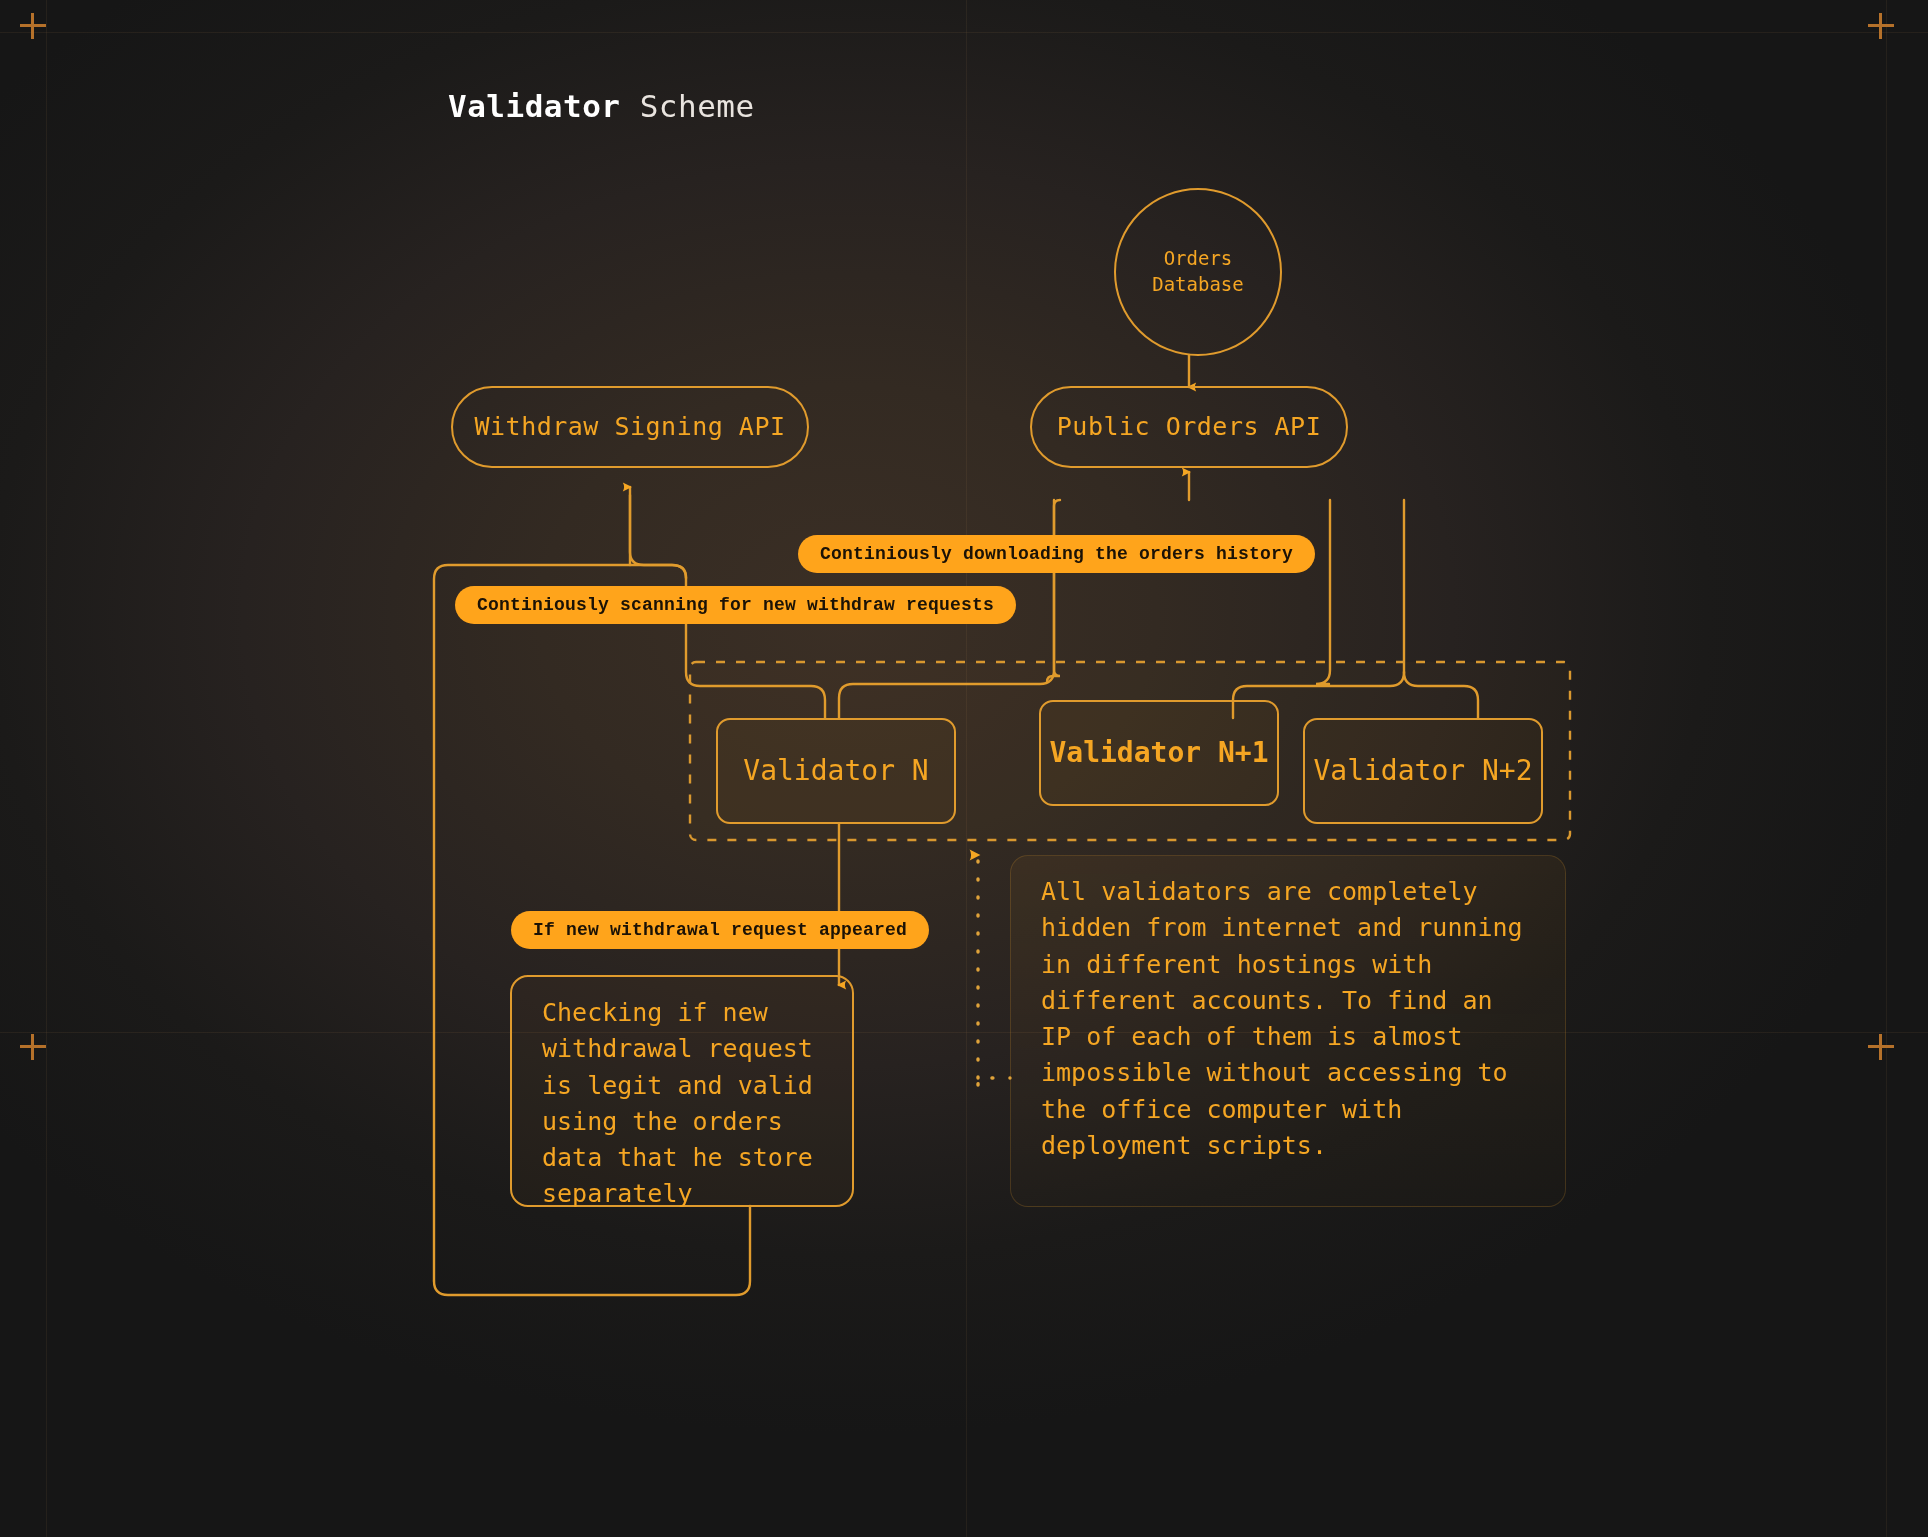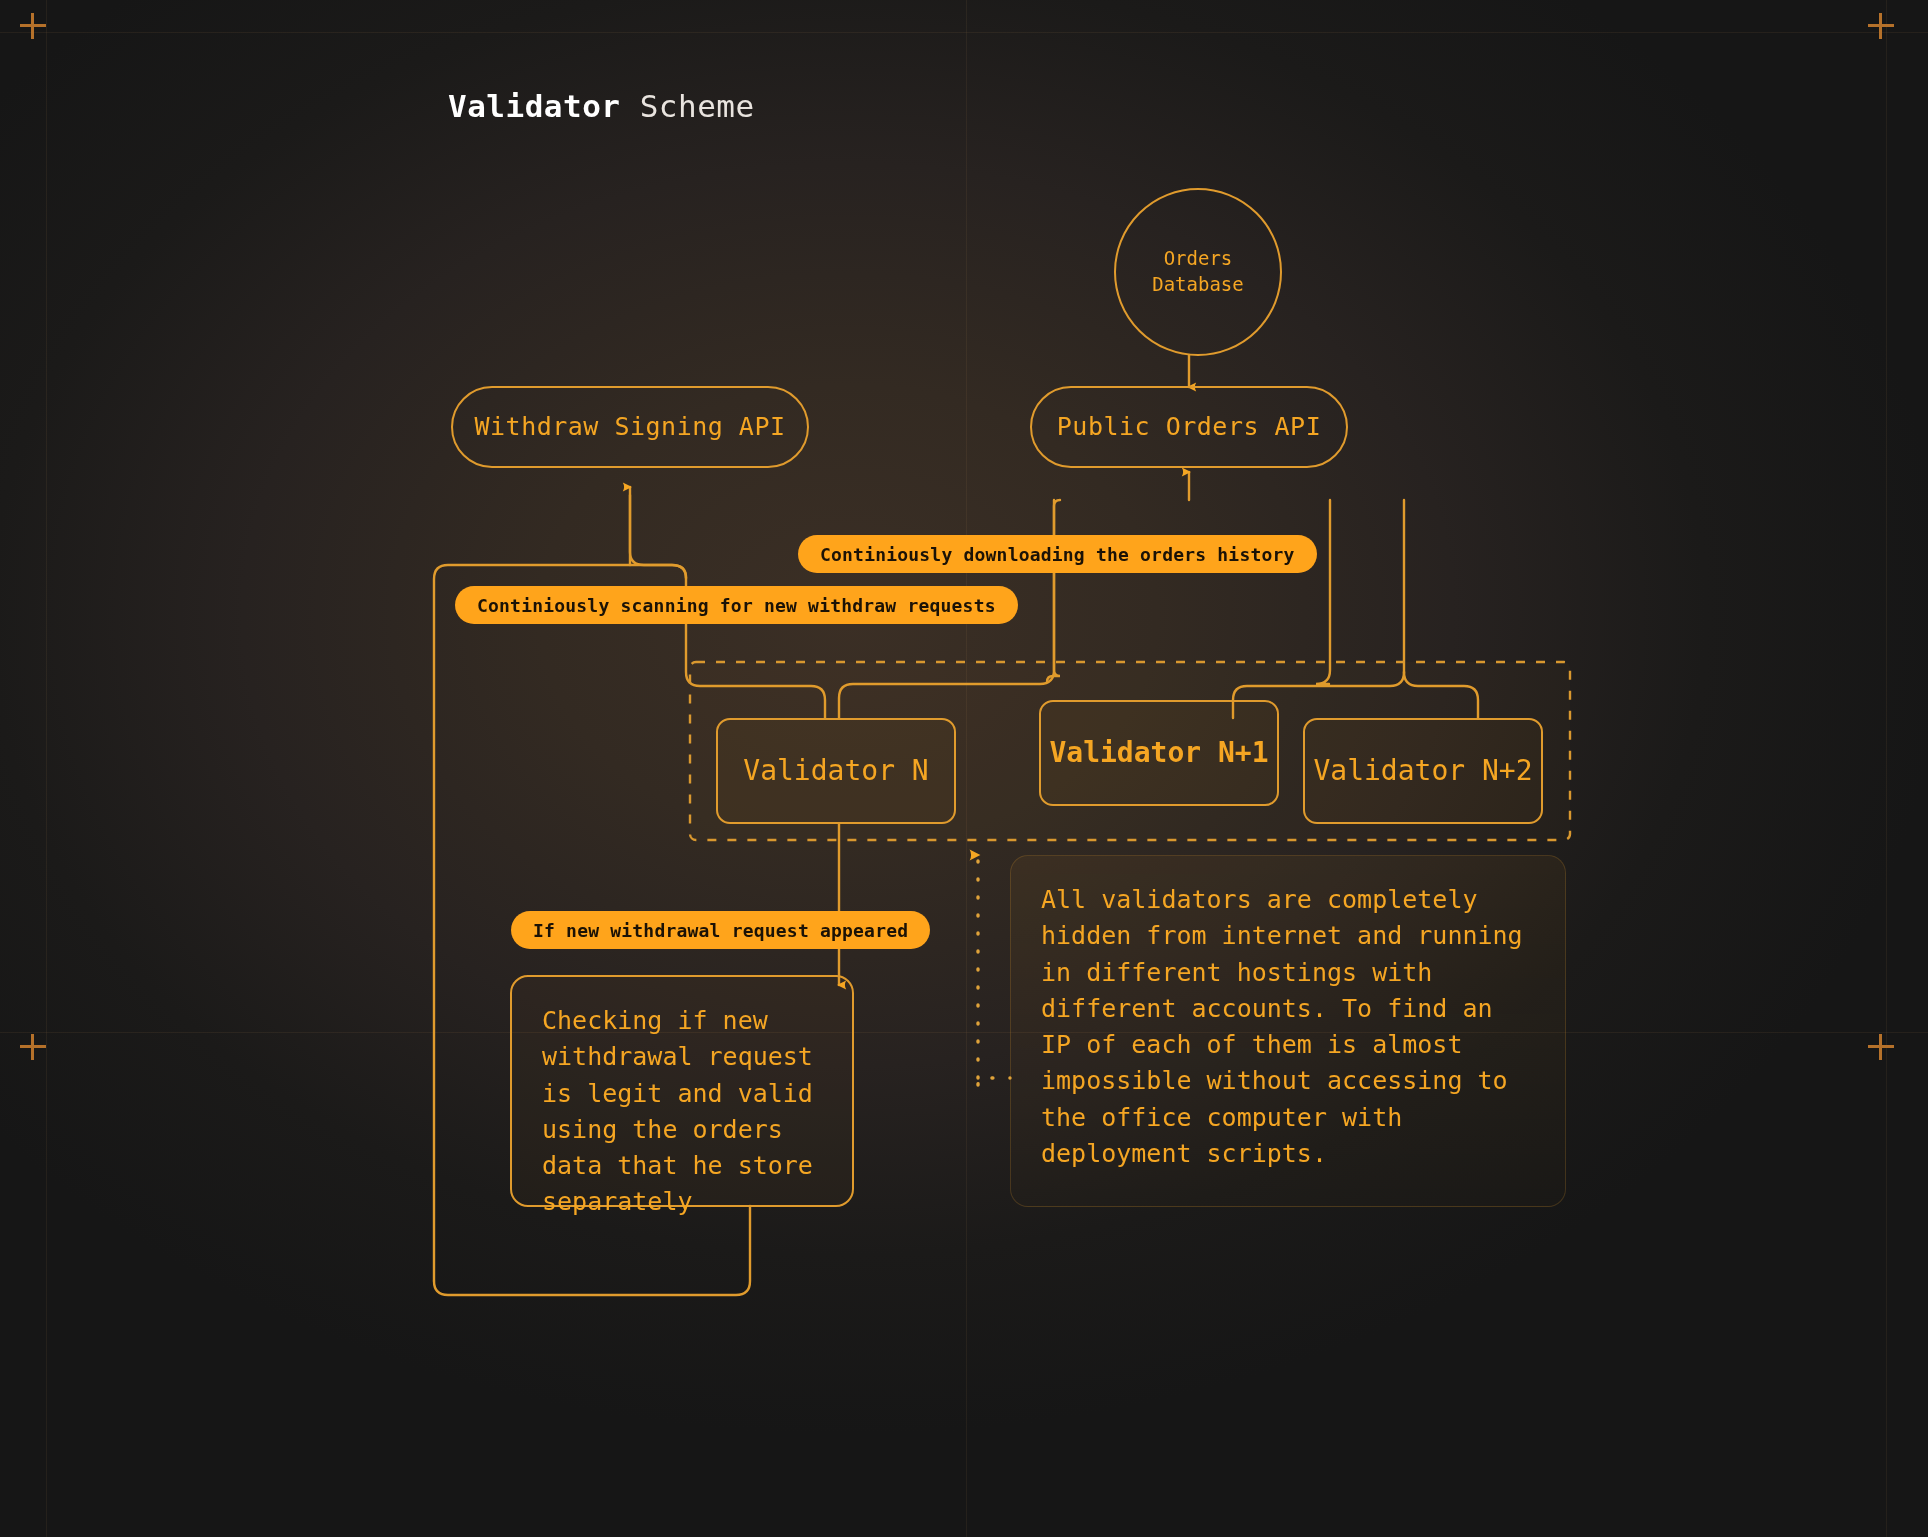--- a/index.html
+++ b/index.html
@@ -25,24 +25,24 @@
         justify-content:center;text-align:center;color:#f5a623;
         border:2px solid #e09b2d;line-height:1.35;}
   .pill{border-radius:999px;font-size:25px;letter-spacing:.5px;}
   .circle{border-radius:50%;font-size:19px;white-space:pre-line;}
   .rect{border-radius:14px;font-size:28px;}
   .node.softfill{background:rgba(255,170,40,.035);}
 
   .tag{position:absolute;box-sizing:border-box;display:flex;align-items:center;
        justify-content:center;background:#FFA41B;color:#1b1206;border-radius:999px;
        font-size:18px;font-weight:700;letter-spacing:.2px;white-space:nowrap;
-       padding:0 22px;height:38px;}
+       padding:0 22px;height:38px;font-family:Liberation Mono, monospace;}
 
   .textbox{position:absolute;box-sizing:border-box;color:#f5a623;font-size:25px;
-           line-height:1.45;border-radius:18px;padding:26px 30px;}
+           line-height:1.45;border-radius:18px;padding:18px 30px;}
   .textbox.bordered{border:2px solid #e09b2d;background:rgba(255,170,40,.03);}
   .textbox.ghost{border:1px solid rgba(224,155,45,.20);
                  background:linear-gradient(180deg,rgba(255,170,40,.055),rgba(255,170,40,.015));}
   .cross{position:absolute;pointer-events:none;}
   .cross::before,.cross::after{content:"";position:absolute;background:#b5712a;}
   .cross::before{left:0;top:11px;width:26px;height:3px;}
   .cross::after{left:11px;top:0;width:3px;height:26px;}
 </style>
 </head>
 <body>

